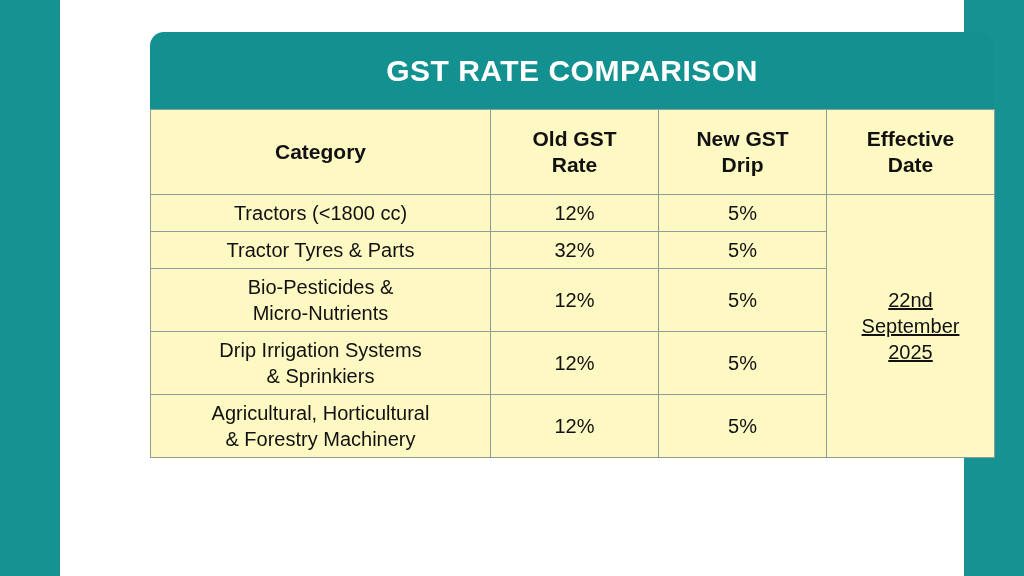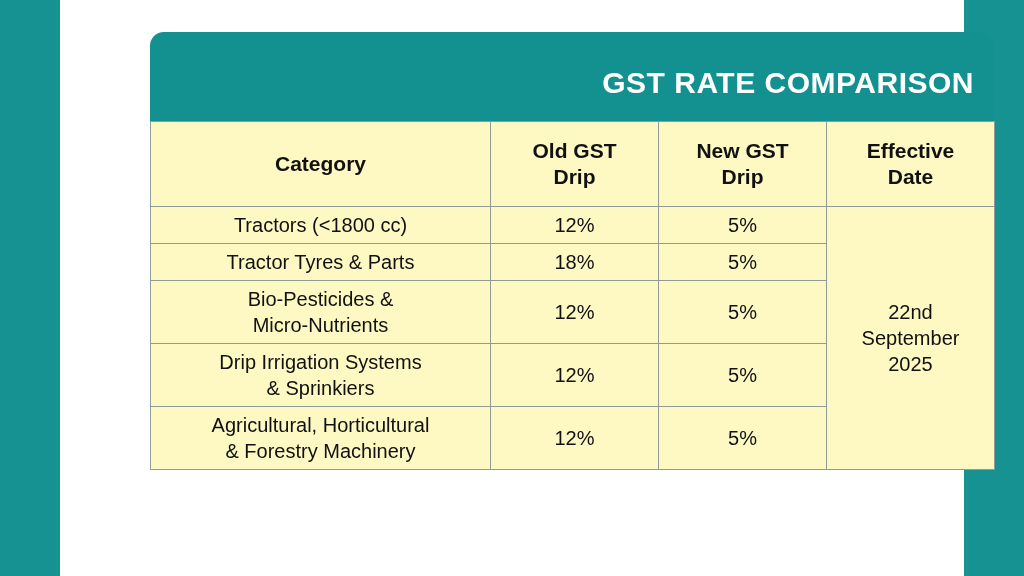--- a/index.html
+++ b/index.html
@@ -32,22 +32,22 @@
     position: absolute;
     left: 90px;
     top: 32px;
     width: 844px;
     box-sizing: border-box;
   }
   .card-header {
     background: #139191;
     border-top-left-radius: 14px;
     border-top-right-radius: 14px;
-    padding: 30px 20px 16px 20px;
-    text-align: right;
+    padding: 18px 20px 16px 20px;
+    text-align: center;
   }
   .card-header .title-line {
     color: #ffffff;
     font-weight: bold;
     font-size: 30px;
     letter-spacing: 0.5px;
     line-height: 1.42;
   }
   table.gst-table {
     border-collapse: collapse;
@@ -75,20 +75,21 @@
   }
   col.c-category { width: 340px; }
   col.c-old { width: 168px; }
   col.c-new { width: 168px; }
   col.c-date { width: 168px; }
   td.date-cell {
     font-size: 20px;
     line-height: 1.45;
     vertical-align: top;
     padding-top: 16px;
+    text-decoration: underline;
   }
   .nowrap-break { white-space: pre-line; }
 </style>
 </head>
 <body>
 
 <div class="page">
   <div class="white-canvas">
 
     <div class="card">
@@ -101,39 +102,39 @@
         <colgroup>
           <col class="c-category">
           <col class="c-old">
           <col class="c-new">
           <col class="c-date">
         </colgroup>
         <thead>
           <tr>
             <th class="nowrap-break">Category</th>
             <th class="nowrap-break">Old GST
-Drip</th>
+Rate</th>
             <th class="nowrap-break">New GST
 Drip</th>
             <th class="nowrap-break">Effective
 Date</th>
           </tr>
         </thead>
         <tbody>
           <tr>
             <td class="nowrap-break">Tractors (&lt;1800 cc)</td>
             <td>12%</td>
             <td>5%</td>
             <td class="date-cell nowrap-break" rowspan="5">22nd
 September
 2025</td>
           </tr>
           <tr>
             <td class="nowrap-break">Tractor Tyres &amp; Parts</td>
-            <td>18%</td>
+            <td>32%</td>
             <td>5%</td>
           </tr>
           <tr>
             <td class="nowrap-break">Bio-Pesticides &amp;
 Micro-Nutrients</td>
             <td>12%</td>
             <td>5%</td>
           </tr>
           <tr>
             <td class="nowrap-break">Drip Irrigation Systems

